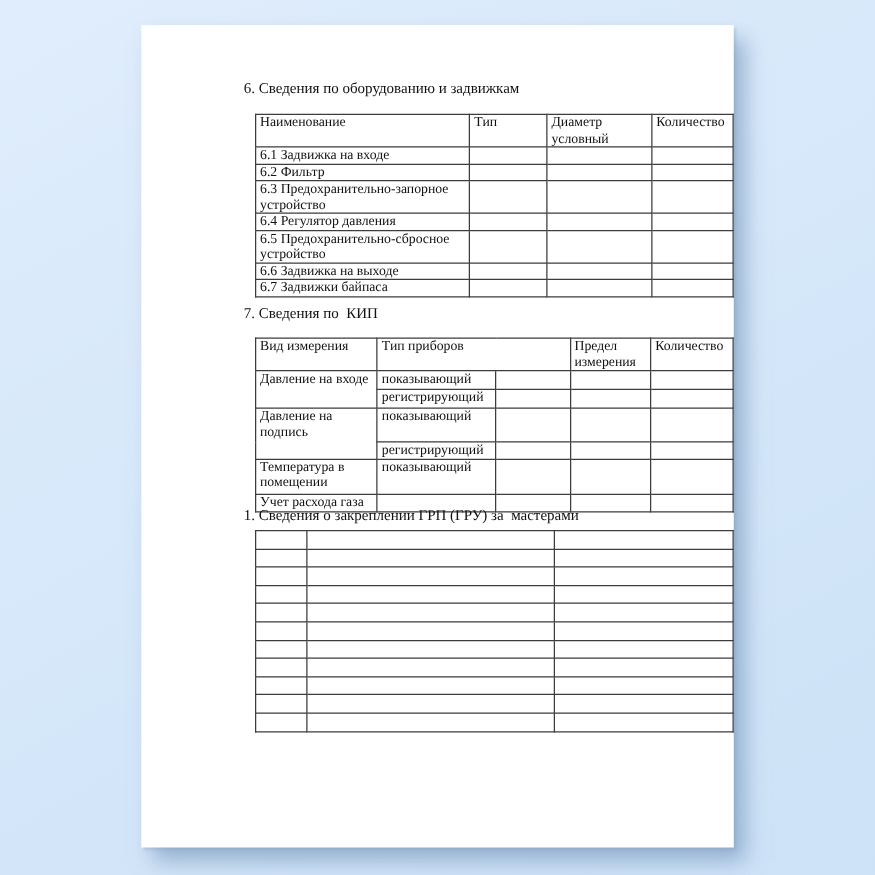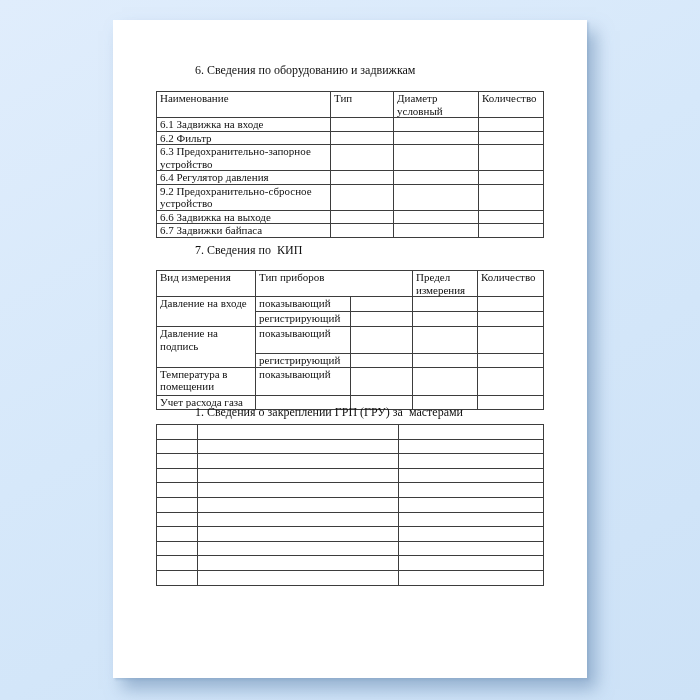--- a/index.html
+++ b/index.html
@@ -19,21 +19,21 @@
   }
   table.tbl{
     position:absolute;left:43px;border-collapse:collapse;table-layout:fixed;
     font-family:"Liberation Serif","DejaVu Serif",serif;
     font-size:11px;line-height:12.5px;color:#111;
   }
   table.tbl td{
     border:1px solid #3d3d3d;padding:0 3px;vertical-align:top;
     text-align:left;overflow:hidden;
   }
-  table.tbl{border:1px solid #3d3d3d;}
+  table.tbl{border:1px solid #3d3d3d;margin-left:48px;}
   .c{text-align:center;}
   .ml{white-space:pre-line;}
   .h24{height:24px;} .h25{height:25px;} .h42{height:42px;}
   .r1{height:13px;} .r2{height:26px;}
   .p15{height:15px;} .p27{height:27px;} .p13{height:13px;} .p28{height:28px;} .p14{height:14px;}
   .er{height:14.6px;}
 </style>
 </head>
 <body>
 
@@ -75,21 +75,21 @@
         <td></td>
         <td></td>
       </tr>
       <tr class="r1">
         <td>6.4 Регулятор давления</td>
         <td></td>
         <td></td>
         <td></td>
       </tr>
       <tr class="r2">
-        <td>9.2 Предохранительно-сбросное устройство</td>
+        <td>6.5 Предохранительно-сбросное устройство</td>
         <td></td>
         <td></td>
         <td></td>
       </tr>
       <tr class="r1">
         <td>6.6 Задвижка на выходе</td>
         <td></td>
         <td></td>
         <td></td>
       </tr>

